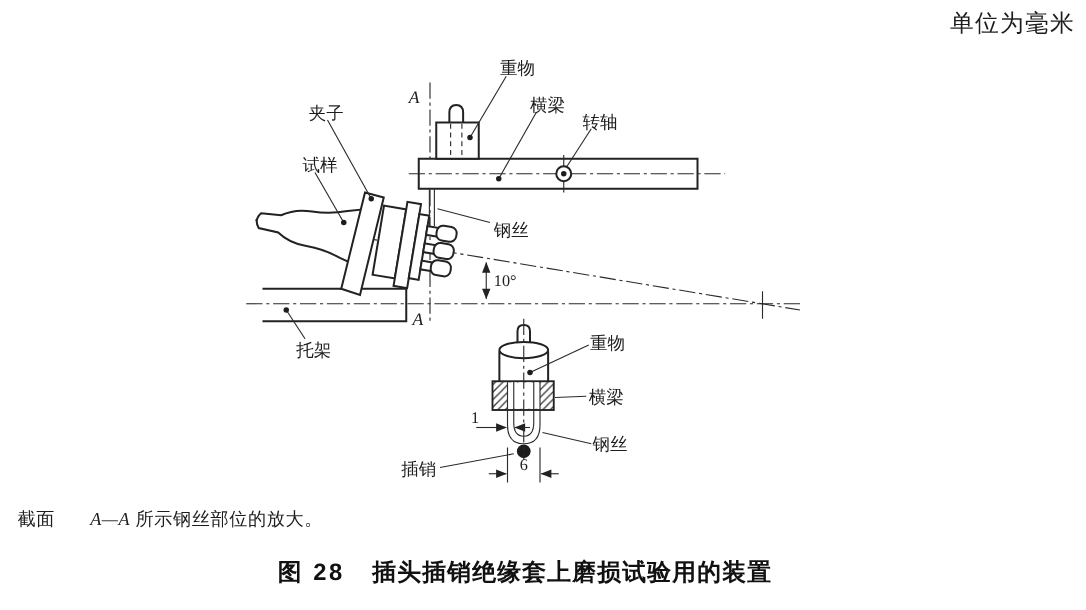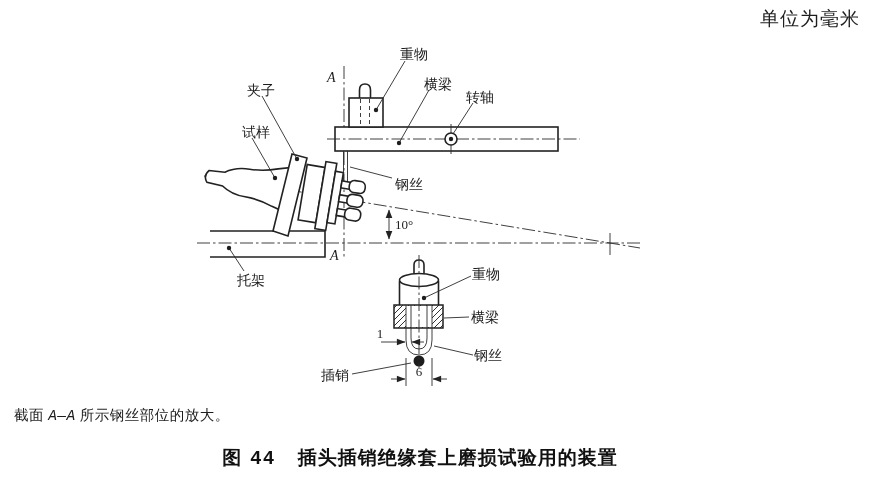--- a/index.html
+++ b/index.html
@@ -1,21 +1,21 @@
 <!DOCTYPE html>
 <html><head>
 <meta charset="utf-8">
 <style>
   html,body{margin:0;padding:0;background:#fff;}
   body{width:869px;height:488px;position:relative;overflow:hidden;
        font-family:"Liberation Serif", serif;color:#1d1d1d;}
   #unit-note{position:absolute;top:6px;right:9px;font-size:19px;letter-spacing:1px;}
   #diagram{position:absolute;top:0;left:0;}
   #section-note{position:absolute;top:406px;left:14px;font-size:14.5px;letter-spacing:0.5px;}
-  #section-note .sec{font-style:italic;font-family:Liberation Mono, monospace;}
+  #section-note .sec{font-style:italic;font-family:Liberation Serif, serif;margin-left:24px;}
   #caption{position:absolute;top:445px;left:0;width:840px;text-align:center;
            font-family:"Liberation Sans",sans-serif;font-weight:bold;font-size:19px;
            color:#111;}
   #caption .fig-no{margin-right:22px;letter-spacing:2px;}
   #caption .fig-title{letter-spacing:1px;}
   svg text{font-family:"Liberation Serif",serif;font-size:14px;fill:#1d1d1d;}
   svg text.it{font-style:italic;font-size:14px;}
   svg text.dim{font-size:13px;}
   .ln{stroke:#222;stroke-width:1.6;fill:none;}
   .ln-thin{stroke:#2a2a2a;stroke-width:0.9;fill:none;}
@@ -168,14 +168,14 @@
 
     <path class="cl" d="M419,255 V368"></path>
   </g>
 </svg>
 
 <div id="section-note">
   <span>截面 </span><span class="sec">A—A</span><span> 所示钢丝部位的放大。</span>
 </div>
 
 <div id="caption">
-  <span class="fig-no">图 44</span><span class="fig-title">插头插销绝缘套上磨损试验用的装置</span>
+  <span class="fig-no">图 28</span><span class="fig-title">插头插销绝缘套上磨损试验用的装置</span>
 </div>
 
 </body></html>

